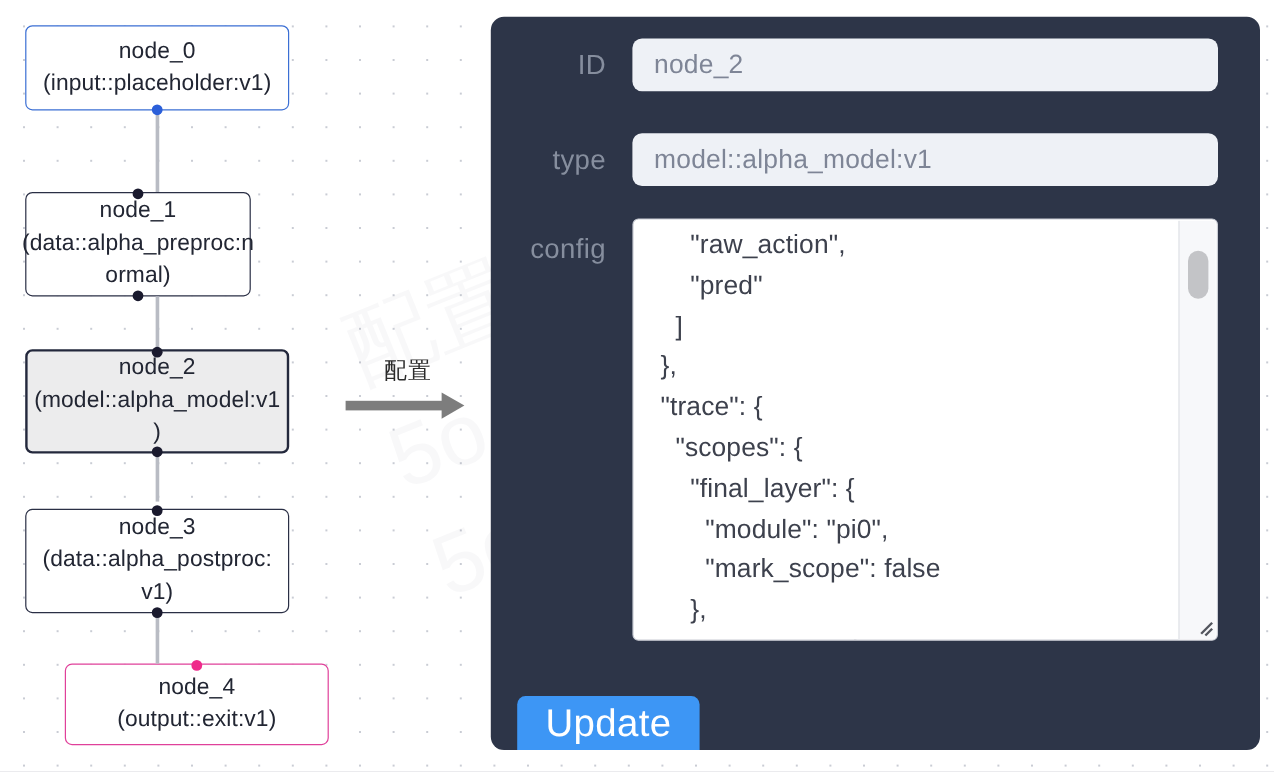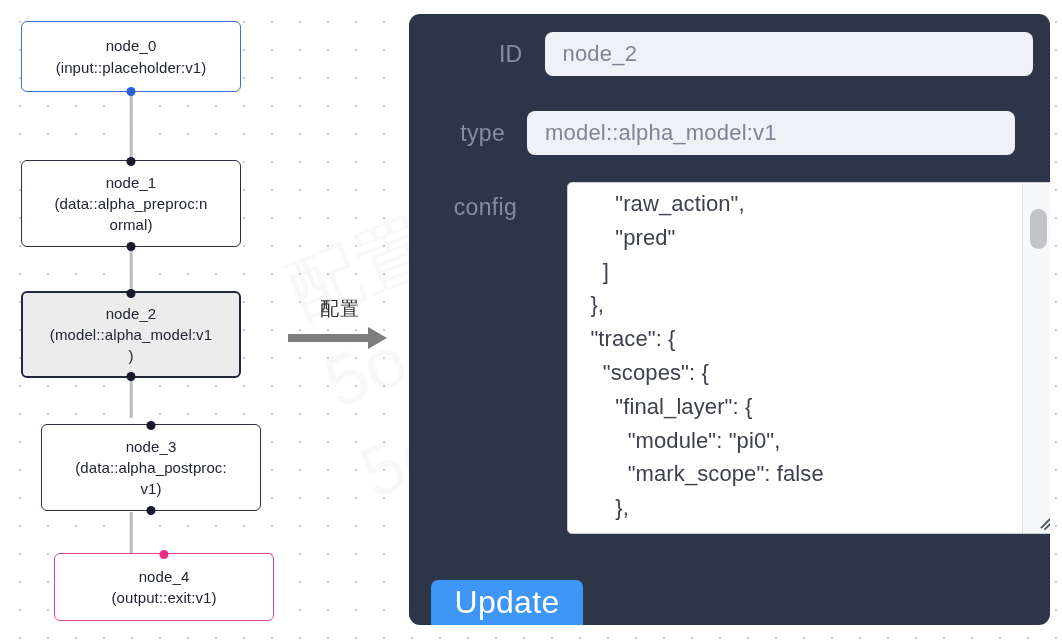--- a/index.html
+++ b/index.html
@@ -48,21 +48,21 @@
     position: absolute;
     box-sizing: border-box;
     background: #ffffff;
     border: 1.6px solid #2a2f45;
     border-radius: 6px;
     display: flex;
     align-items: center;
     justify-content: center;
     text-align: center;
     color: #222633;
-    font-size: 15px;
+    font-size: 19px;
     line-height: 1.42;
     padding: 4px 10px;
     letter-spacing: .1px;
   }
   .node .label { white-space: pre-line; }
   .node.input  { border-color: #3b6fd4; }
   .node.output { border-color: #e0409a; }
   .node.selected {
     background: #ececed;
     border-color: #23283c;
@@ -150,23 +150,23 @@
     border-radius: 8px;
     box-sizing: border-box;
     padding: 0 18px;
     font-size: 22px;
     color: #7e8596;
     font-family: "Liberation Sans", sans-serif;
     letter-spacing: .2px;
     outline: none;
   }
 
-  .row-id    { left: 0; top: 18px; width: 100%; justify-content: center; }
+  .row-id    { left: 0; top: 18px; width: 100%; }
   .row-type  { left: 0; top: 97px; width: 100%; align-items: center; }
-  .row-config{ left: 12px; top: 168px; width: 100%; align-items: flex-start; gap: 28px; }
+  .row-config{ left: 0; top: 168px; width: 100%; align-items: flex-start; }
 
   .code-wrap {
     position: relative;
     width: 488px;
     height: 352px;
     background: #ffffff;
     border: 1px solid #c9ccd4;
     border-radius: 5px;
     box-sizing: border-box;
     overflow: hidden;
@@ -247,37 +247,37 @@
   <div class="edge" style="top:247px;height:47px;"></div>
   <div class="edge" style="top:377px;height:41px;"></div>
   <div class="edge" style="top:512px;height:41px;"></div>
 
   <div class="node input" style="left:21px;top:21px;width:220px;height:71px;">
     <span class="label">node_0
 (input::placeholder:v1)</span>
     <span class="handle bottom blue"></span>
   </div>
 
-  <div class="node" style="left:21px;top:160px;width:220px;height:87px;">
+  <div class="node" style="left:21px;top:160px;width:188px;height:87px;">
     <span class="label">node_1
 (data::alpha_preproc:n
 ormal)</span>
     <span class="handle top"></span>
     <span class="handle bottom"></span>
   </div>
 
   <div class="node selected" style="left:21px;top:291px;width:220px;height:87px;">
     <span class="label">node_2
 (model::alpha_model:v1
 )</span>
     <span class="handle top"></span>
     <span class="handle bottom"></span>
   </div>
 
-  <div class="node" style="left:21px;top:424px;width:220px;height:87px;margin-left:20px;">
+  <div class="node" style="left:21px;top:424px;width:220px;height:87px;">
     <span class="label">node_3
 (data::alpha_postproc:
 v1)</span>
     <span class="handle top"></span>
     <span class="handle bottom"></span>
   </div>
 
   <div class="node output" style="left:21px;top:553px;width:220px;height:68px;margin-left:33px;">
     <span class="label">node_4
 (output::exit:v1)</span>

